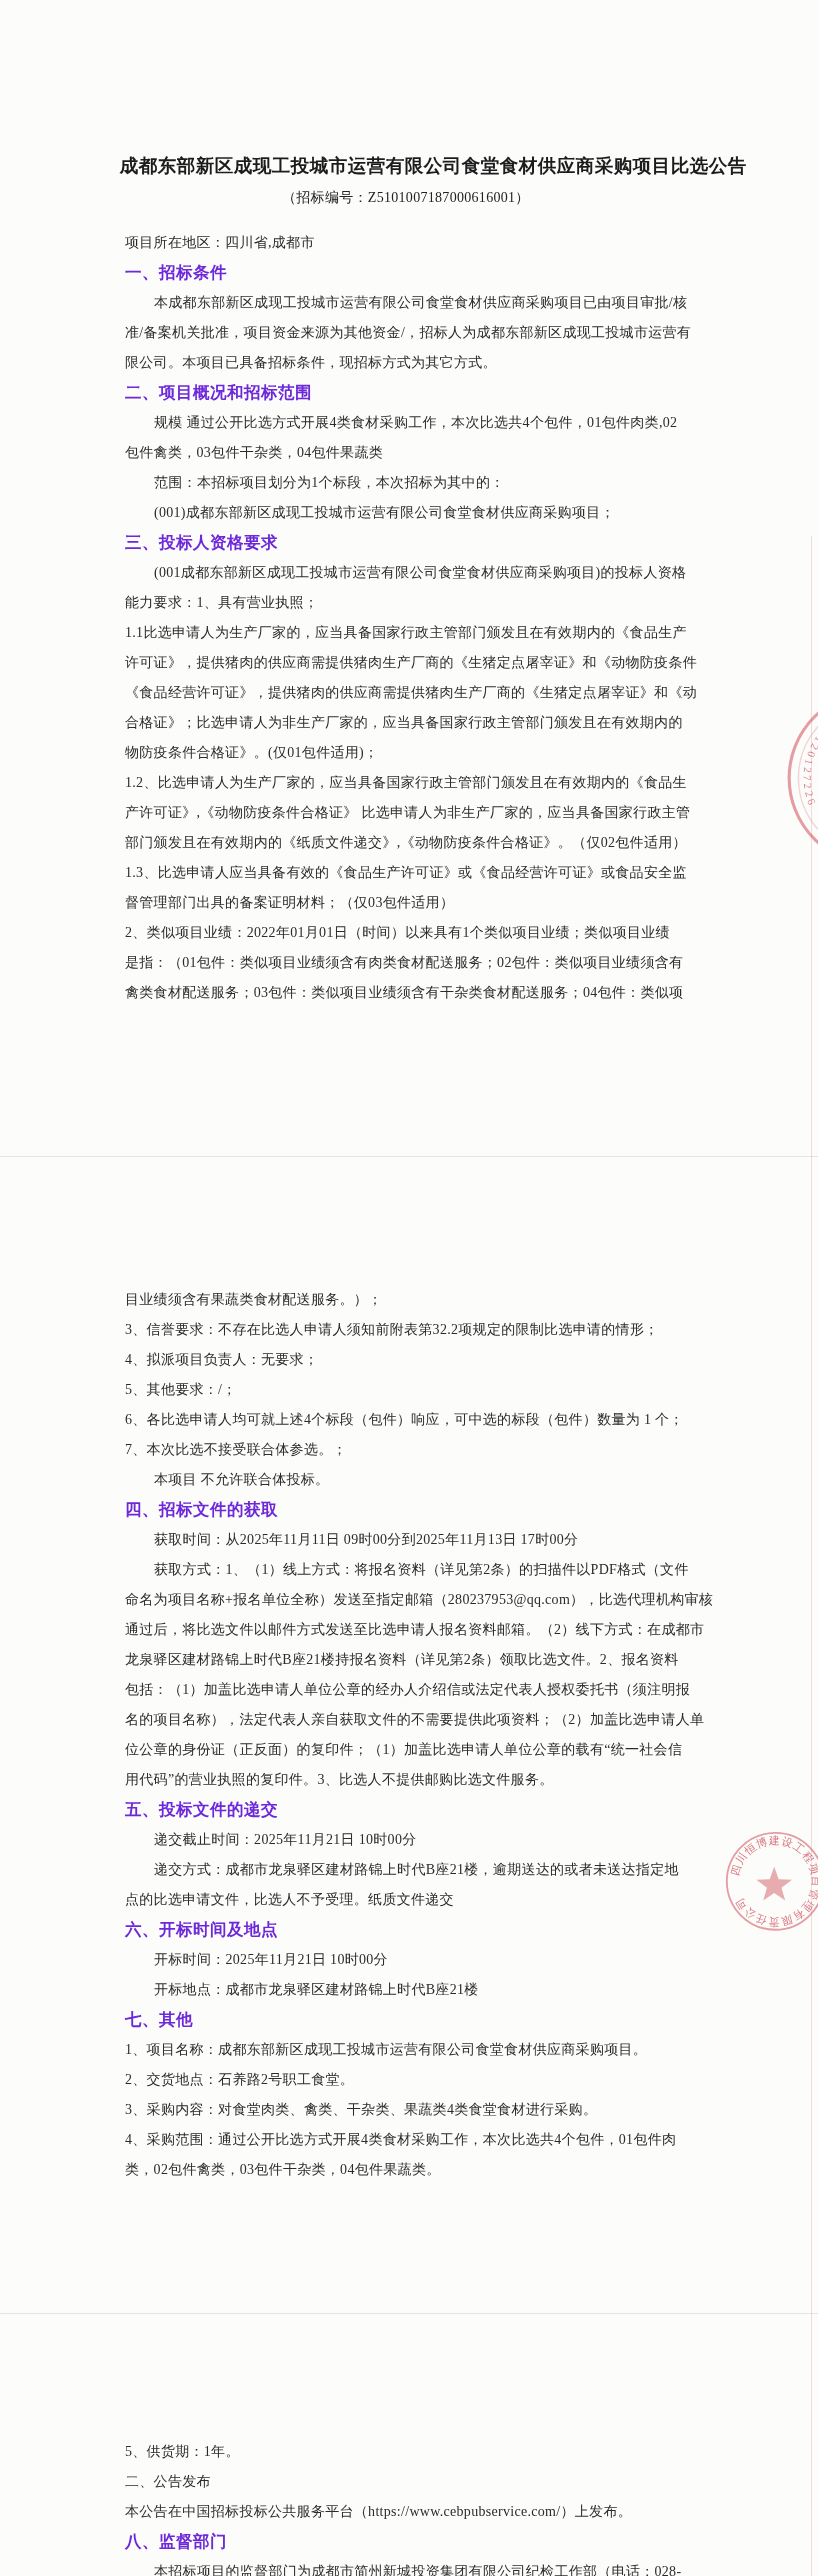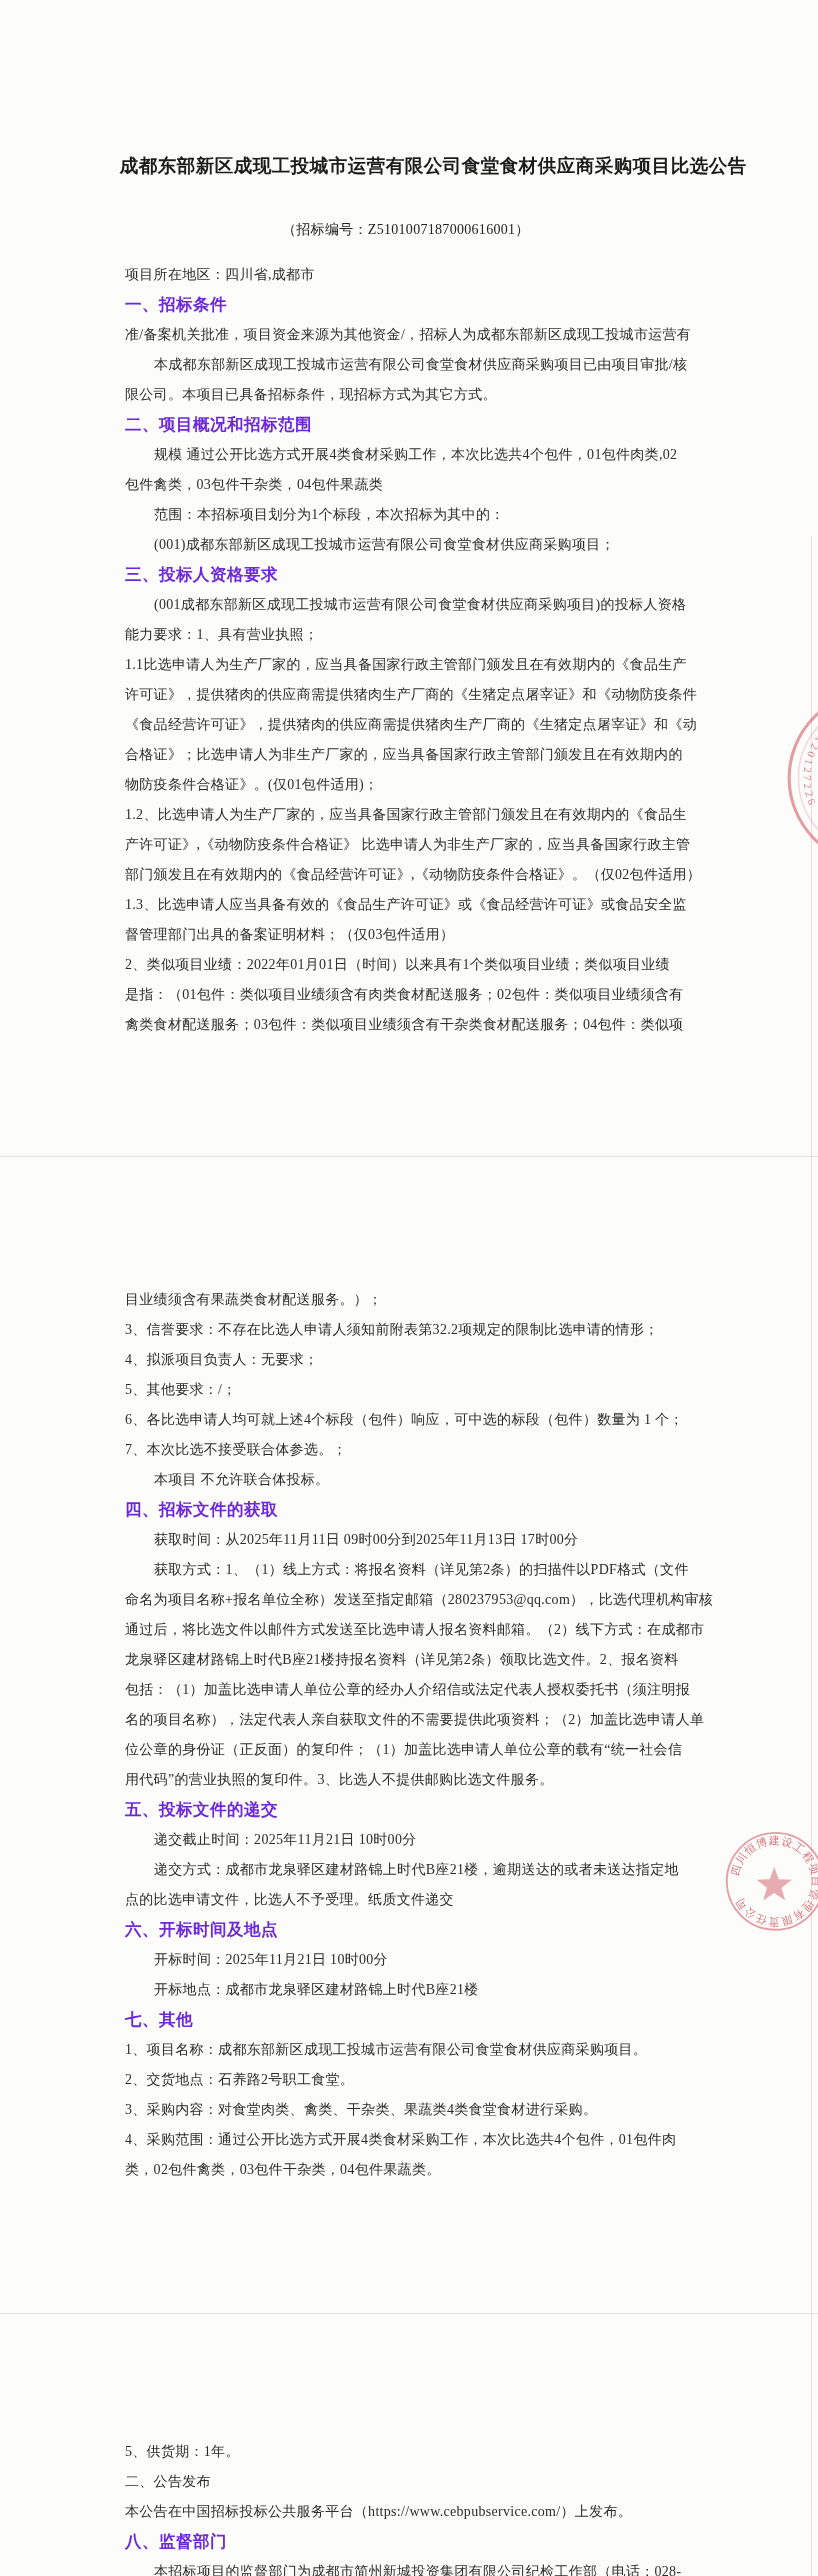--- a/index.html
+++ b/index.html
@@ -4,58 +4,58 @@
 <style>
   html,body{margin:0;padding:0;background:#ffffff;}
   body{width:818px;font-family:"Liberation Serif","DejaVu Serif",serif;color:#282828;}
   #doc{position:relative;width:818px;height:3468px;background:#fcfcfb;overflow:hidden;}
   .page{position:relative;width:818px;height:1156px;box-sizing:border-box;}
   .page-break{position:absolute;left:0;width:818px;height:0.5px;background:#e7e4df;}
   .content{position:absolute;left:125px;top:0;width:613px;}
   .p1 .content{top:150px;} .p2 .content{top:129px;} .p3 .content{top:125px;}
   .ln{height:30px;line-height:30px;font-size:14px;white-space:nowrap;letter-spacing:0.3px;color:#2b2b2b;}
   .ln.title{height:33px;line-height:33px;font-size:18.5px;font-weight:bold;text-align:center;letter-spacing:0.5px;color:#1c1c1c;width:572px;margin-left:-5.2px;}
-  .ln.sub{height:30px;line-height:30px;font-size:14px;text-align:center;width:572px;margin-left:-5.2px;color:#222;margin-top:32px;}
+  .ln.sub{height:30px;line-height:30px;font-size:14px;text-align:center;width:572px;margin-left:-5.2px;color:#222;}
   .ln.h{font-size:16.5px;font-weight:bold;color:#6d28d9;letter-spacing:0.5px;}
   .ln.bi{padding-left:29px;}
   .artifact{position:absolute;width:1px;background:rgba(217,138,148,0.30);}
   svg text{font-family:"Liberation Serif","DejaVu Serif",serif;}
   .stamp-rim-text{fill:rgba(198,52,64,0.68);}
   .stamp-digits{fill:rgba(198,52,64,0.62);}
 </style>
 </head>
 <body>
 
 <div id="doc">
 
   <div class="page p1">
       <div class="content">
         <div class="ln title">成都东部新区成现工投城市运营有限公司食堂食材供应商采购项目比选公告</div>
         <div class="ln sub">（招标编号：Z5101007187000616001）</div>
         <div class="ln" style="margin-top: 15px;">项目所在地区：四川省,成都市</div>
         <div class="ln h">一、招标条件</div>
+        <div class="ln bi">本成都东部新区成现工投城市运营有限公司食堂食材供应商采购项目已由项目审批/核</div>
         <div class="ln">准/备案机关批准，项目资金来源为其他资金/，招标人为成都东部新区成现工投城市运营有</div>
-        <div class="ln bi">本成都东部新区成现工投城市运营有限公司食堂食材供应商采购项目已由项目审批/核</div>
         <div class="ln">限公司。本项目已具备招标条件，现招标方式为其它方式。</div>
         <div class="ln h">二、项目概况和招标范围</div>
         <div class="ln bi">规模 通过公开比选方式开展4类食材采购工作，本次比选共4个包件，01包件肉类,02</div>
         <div class="ln">包件禽类，03包件干杂类，04包件果蔬类</div>
         <div class="ln bi">范围：本招标项目划分为1个标段，本次招标为其中的：</div>
         <div class="ln bi">(001)成都东部新区成现工投城市运营有限公司食堂食材供应商采购项目；</div>
         <div class="ln h">三、投标人资格要求</div>
         <div class="ln bi">(001成都东部新区成现工投城市运营有限公司食堂食材供应商采购项目)的投标人资格</div>
         <div class="ln">能力要求：1、具有营业执照；</div>
         <div class="ln">1.1比选申请人为生产厂家的，应当具备国家行政主管部门颁发且在有效期内的《食品生产</div>
         <div class="ln">许可证》，提供猪肉的供应商需提供猪肉生产厂商的《生猪定点屠宰证》和《动物防疫条件</div>
         <div class="ln">《食品经营许可证》，提供猪肉的供应商需提供猪肉生产厂商的《生猪定点屠宰证》和《动</div>
         <div class="ln">合格证》；比选申请人为非生产厂家的，应当具备国家行政主管部门颁发且在有效期内的</div>
         <div class="ln">物防疫条件合格证》。(仅01包件适用)；</div>
         <div class="ln">1.2、比选申请人为生产厂家的，应当具备国家行政主管部门颁发且在有效期内的《食品生</div>
         <div class="ln">产许可证》,《动物防疫条件合格证》 比选申请人为非生产厂家的，应当具备国家行政主管</div>
-        <div class="ln">部门颁发且在有效期内的《食品经营许可证》,《动物防疫条件合格证》。（仅02包件适用）</div>
+        <div class="ln">部门颁发且在有效期内的《纸质文件递交》,《动物防疫条件合格证》。（仅02包件适用）</div>
         <div class="ln">1.3、比选申请人应当具备有效的《食品生产许可证》或《食品经营许可证》或食品安全监</div>
         <div class="ln">督管理部门出具的备案证明材料；（仅03包件适用）</div>
         <div class="ln">2、类似项目业绩：2022年01月01日（时间）以来具有1个类似项目业绩；类似项目业绩</div>
         <div class="ln">是指：（01包件：类似项目业绩须含有肉类食材配送服务；02包件：类似项目业绩须含有</div>
         <div class="ln">禽类食材配送服务；03包件：类似项目业绩须含有干杂类食材配送服务；04包件：类似项</div>
       </div>
     </div>
   <div class="page p2">
       <div class="content">
         <div class="ln">目业绩须含有果蔬类食材配送服务。）；</div>

